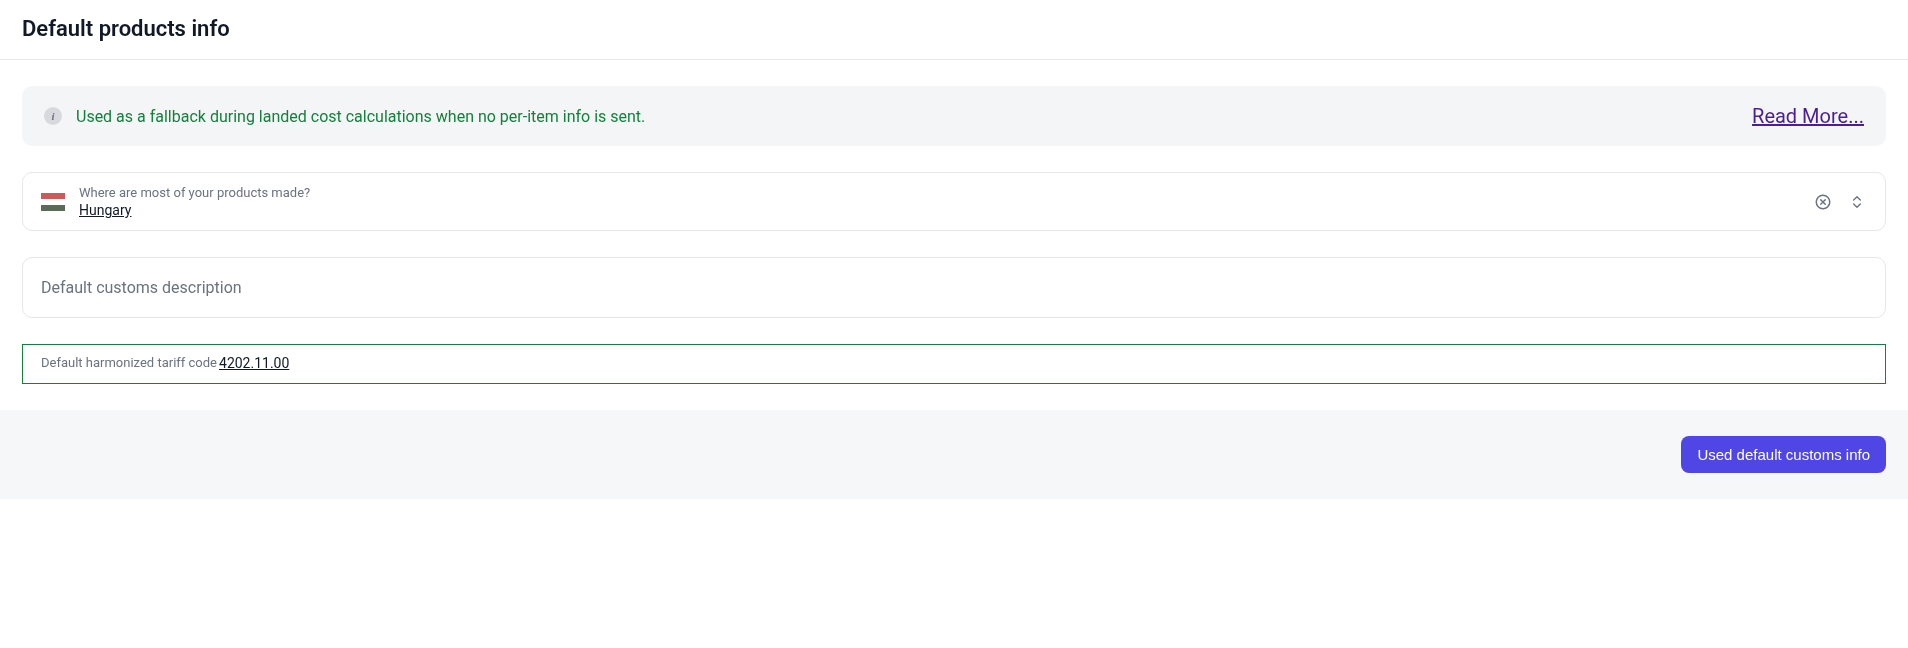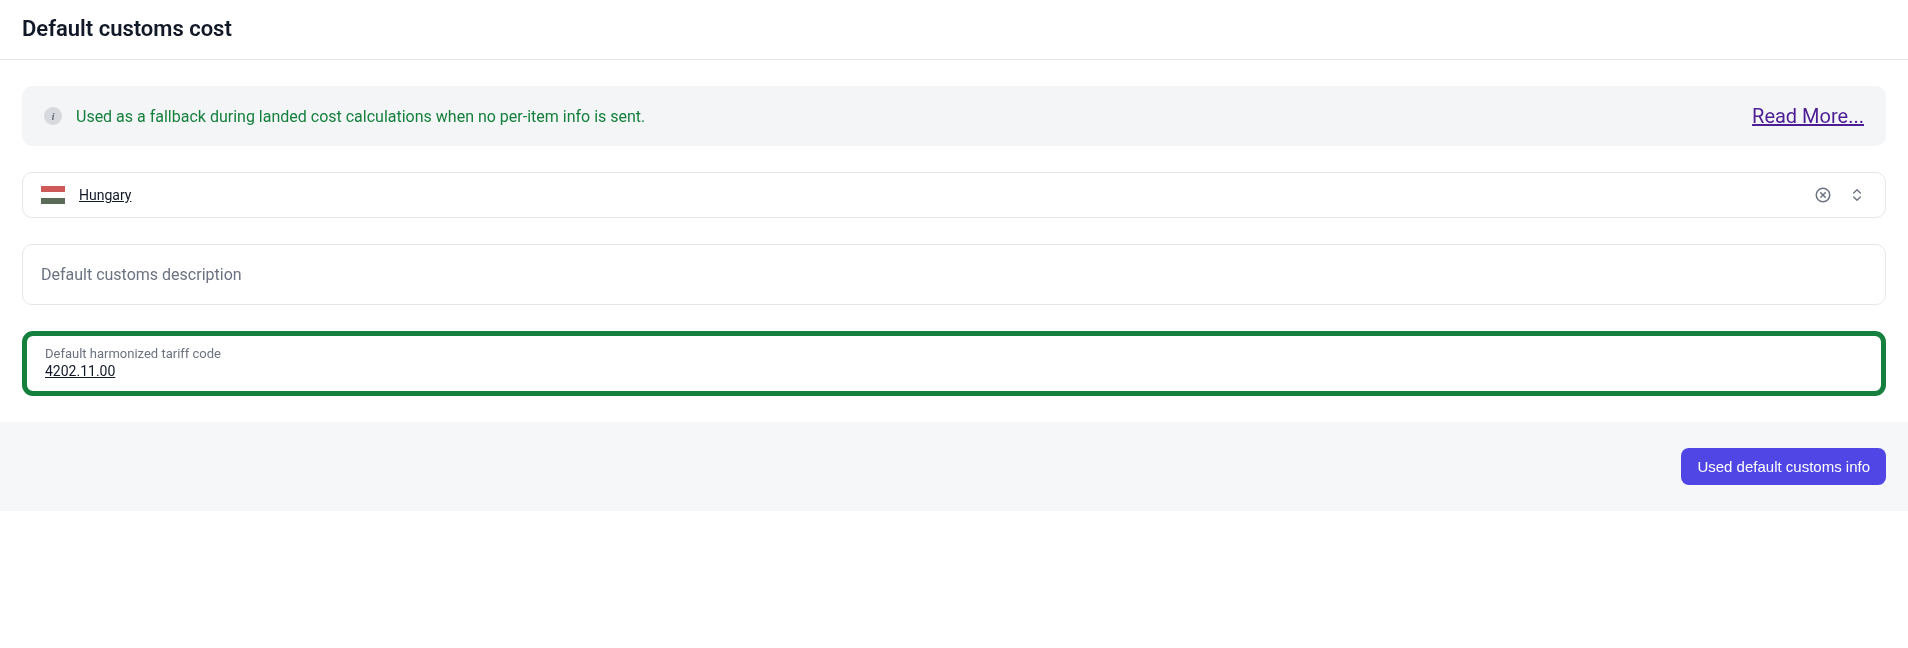--- a/index.html
+++ b/index.html
@@ -117,26 +117,25 @@
     padding: 20px 18px;
     margin-bottom: 26px;
     background: #ffffff;
     margin-top: 18px;
   }
   .plain-field .placeholder {
     font-size: 16px;
     color: #6b7280;
   }
   .tariff-field {
-    border: 5px solid #15803d;
-    border-radius: 11px;
+    border: 1px solid #15803d;
+    border-radius: 0;
     padding: 10px 18px 12px 18px;
     background: #ffffff;
     display: flex;
-    flex-direction: column;
     gap: 2px;
   }
   .tariff-field .field-label-small {
     padding-left: 0;
   }
   .footer {
     background: #f6f7f9;
     padding: 26px 22px;
     display: flex;
     justify-content: flex-end;
@@ -152,21 +151,21 @@
     cursor: pointer;
   }
   svg {
     display: block;
   }
 </style>
 </head>
 <body>
 
 <div class="header">
-  <h1>Default customs cost</h1>
+  <h1>Default products info</h1>
 </div>
 
 <div class="content">
 
   <div class="info-banner">
     <div class="info-left">
       <div class="info-icon">i</div>
       <div class="info-text">Used as a fallback during landed cost calculations when no per-item info is sent.</div>
     </div>
     <a class="read-more">Read More...</a>
@@ -174,20 +173,21 @@
 
   <div class="field-row">
     <span class="flag">
       <svg width="24" height="18" viewBox="0 0 24 18">
         <rect x="0" y="0" width="24" height="6" fill="#cd5a58"></rect>
         <rect x="0" y="6" width="24" height="6" fill="#ffffff"></rect>
         <rect x="0" y="12" width="24" height="6" fill="#5a6b57"></rect>
       </svg>
     </span>
     <div class="field-body">
+      <div class="field-label-small">Where are most of your products made?</div>
       <div class="field-value">Hungary</div>
     </div>
     <div class="field-actions">
       <span class="icon-btn">
         <svg width="18" height="18" viewBox="0 0 24 24" fill="none" stroke="currentColor" stroke-width="2" stroke-linecap="round">
           <circle cx="12" cy="12" r="9"></circle>
           <line x1="9" y1="9" x2="15" y2="15"></line>
           <line x1="15" y1="9" x2="9" y2="15"></line>
         </svg>
       </span>

